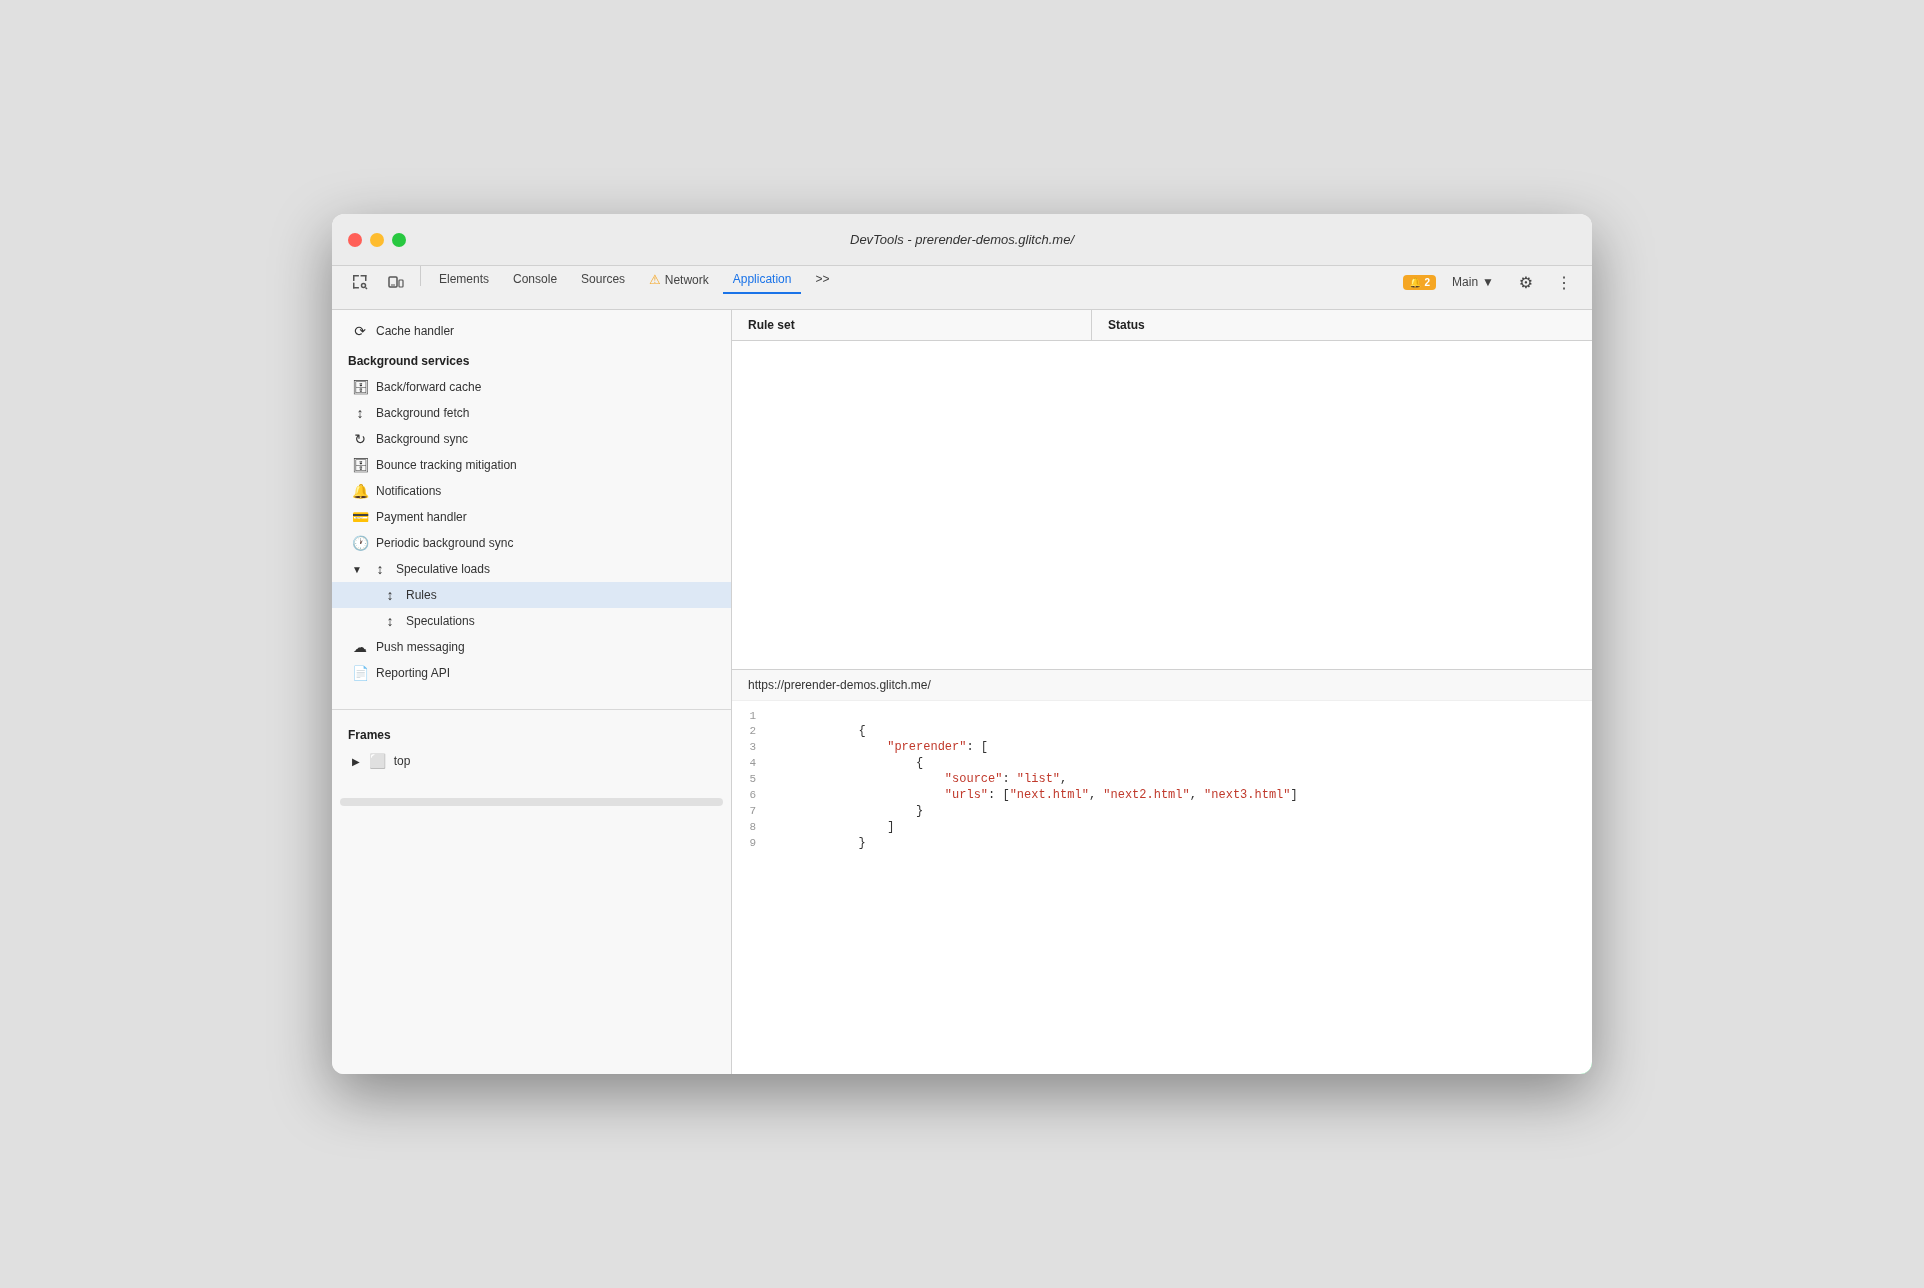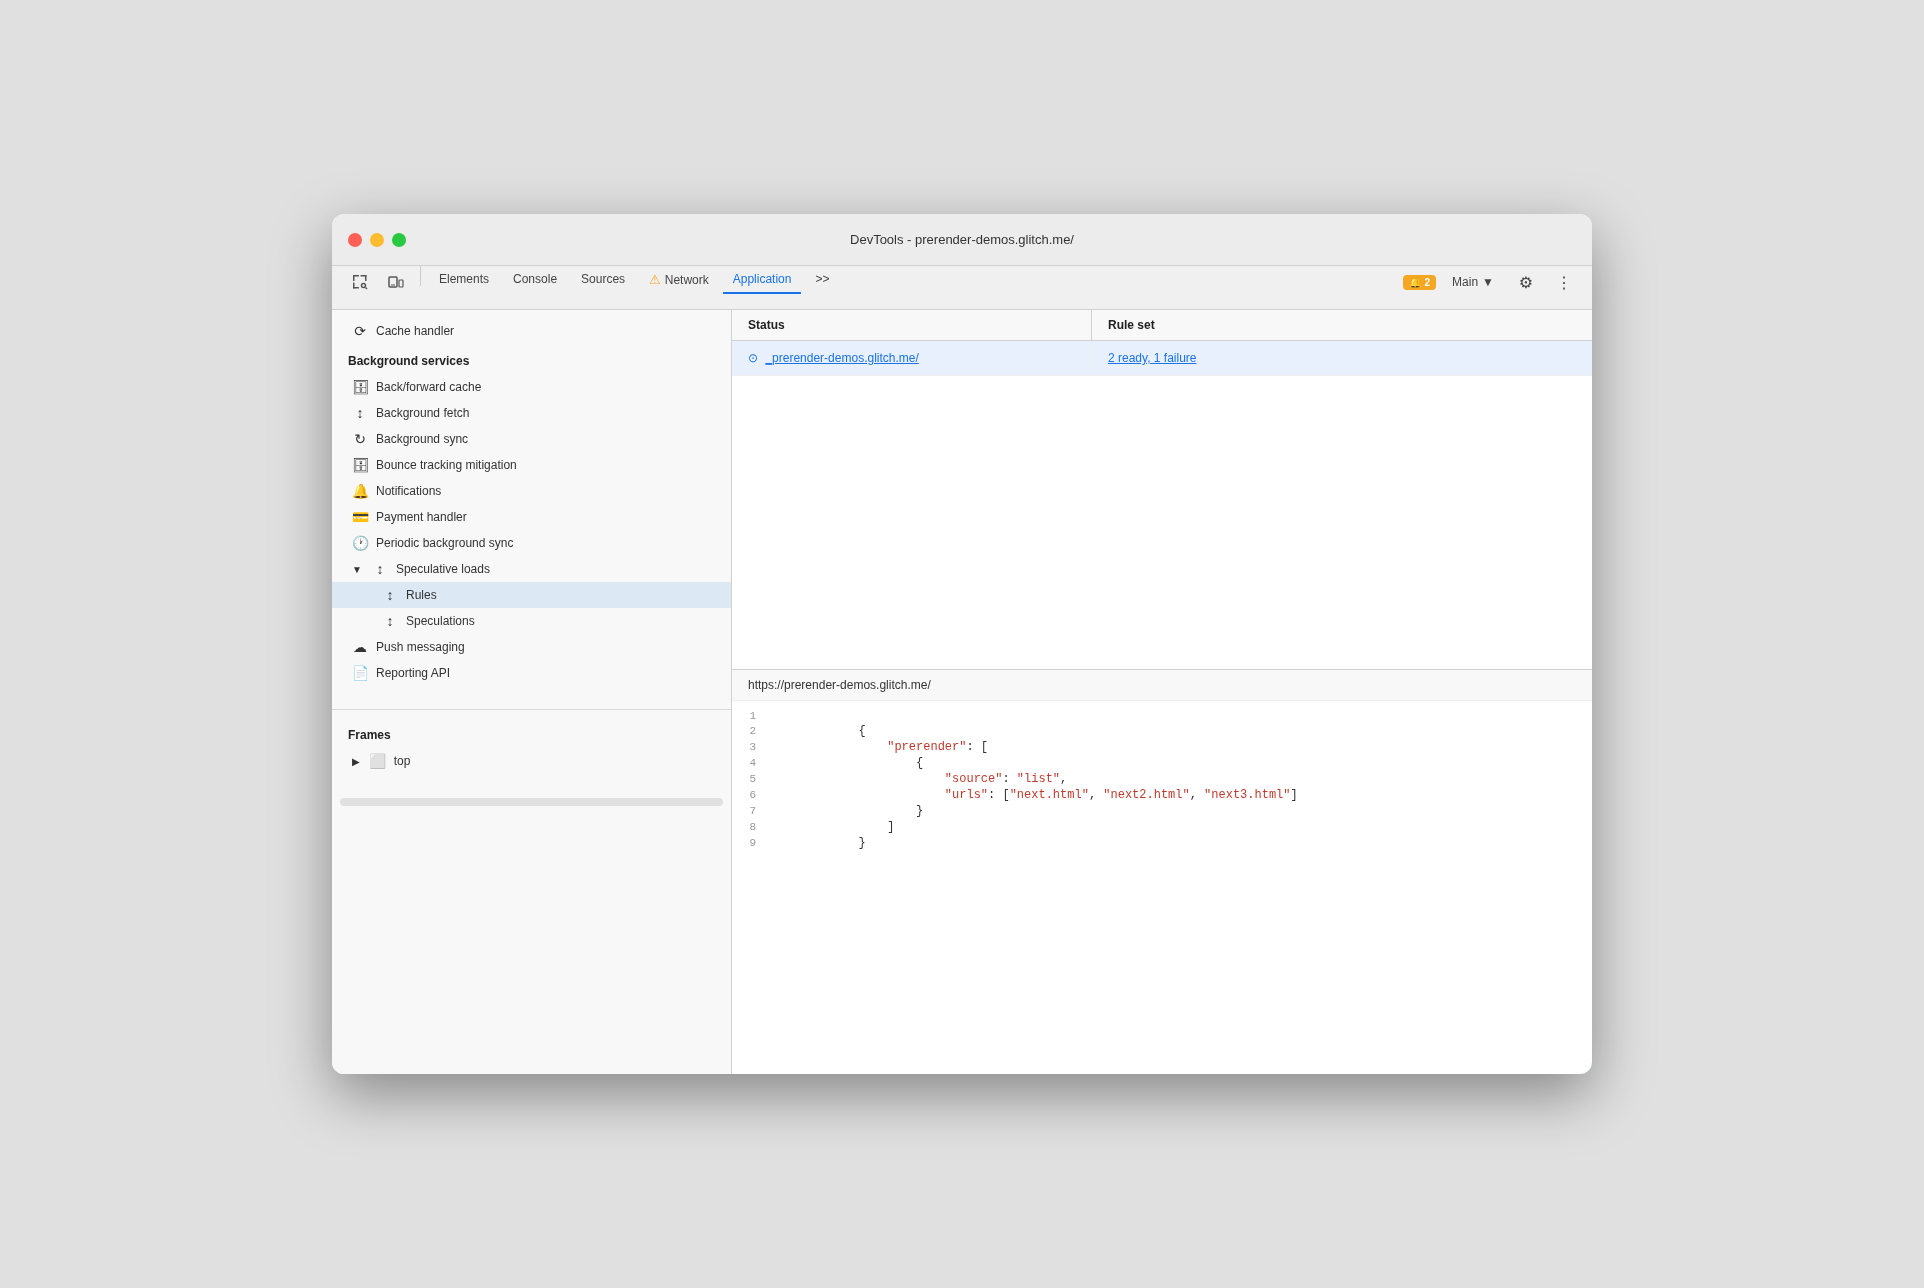--- a/index.html
+++ b/index.html
@@ -45,20 +45,21 @@
     .traffic-light.red { background: #ff5f57; }
     .traffic-light.yellow { background: #febc2e; }
     .traffic-light.green { background: #28c840; }
     .title-text {
       position: absolute;
       left: 50%;
       transform: translateX(-50%);
       font-size: 13px;
       color: #333;
       font-weight: 500;
+      font-style: italic;
     }
     .toolbar {
       background: #f0f0f0;
       height: 44px;
       display: flex;
       align-items: flex-start;
       padding: 0 12px;
       border-bottom: 1px solid #d0d0d0;
       gap: 4px;
       flex-shrink: 0;
@@ -415,31 +416,22 @@
       </div>
 
       <div style="height:20px"></div>
       <div class="scrollbar-area"></div>
     </div>
 
     <div class="content-area">
 
       <div class="top-table">
         <div class="table-header">
+          <div class="table-header-cell">Rule set</div>
           <div class="table-header-cell">Status</div>
-          <div class="table-header-cell">Rule set</div>
-        </div>
-        <div class="table-row selected">
-          <div class="table-cell">
-            <span class="prerender-icon">⊙</span>
-            <a>_prerender-demos.glitch.me/</a>
-          </div>
-          <div class="table-cell">
-            <span class="status-link">2 ready, 1 failure</span>
-          </div>
         </div>
       </div>
 
       <div class="bottom-panel">
         <div class="url-bar">https://prerender-demos.glitch.me/</div>
         <div class="code-area" id="code-container">
         <div class="code-line">
               <span class="line-num">1</span>
             </div>
             <div class="code-line">

